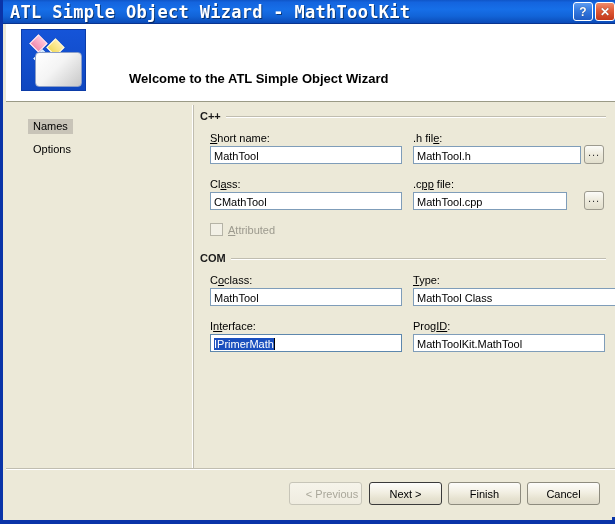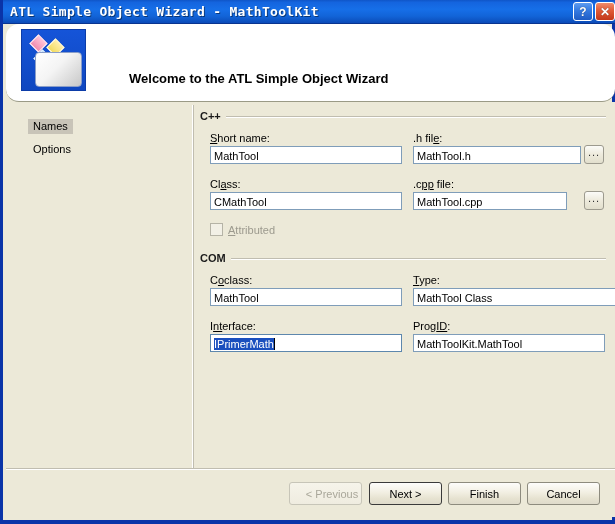--- a/index.html
+++ b/index.html
@@ -38,21 +38,21 @@
         #0f55c8 0%, #1464de 10%, #166fe8 40%,
         #1264d8 70%, #0b4bb8 100%);
     border-bottom: 1px solid #09348f;
     display: flex;
     align-items: center;
     overflow: hidden;
   }
   .title-text {
     color: #ffffff;
     font-family: "DejaVu Sans Mono", monospace;
-    font-size: 13px;
+    font-size: 17px;
     font-weight: bold;
     letter-spacing: 0.3px;
     margin-left: 7px;
     text-shadow: 1px 1px 0 rgba(0,0,0,0.45);
     white-space: nowrap;
   }
   .title-buttons {
     position: absolute;
     right: 3px; top: 2px;
     display: flex;
@@ -81,21 +81,20 @@
   }
 
   
   .banner {
     position: absolute;
     left: 3px; top: 24px;
     width: 609px; height: 78px;
     background: #ffffff;
     box-sizing: border-box;
     border-bottom: 1px solid #9a9a86;
-    border-radius: 13px;
   }
   .banner-icon {
     position: absolute;
     left: 15px; top: 5px;
     width: 65px; height: 62px;
     background: linear-gradient(to bottom, #1554d8 0%, #0f47c0 100%);
     border: 1px solid #0c3ca8;
     box-sizing: border-box;
     overflow: hidden;
   }

